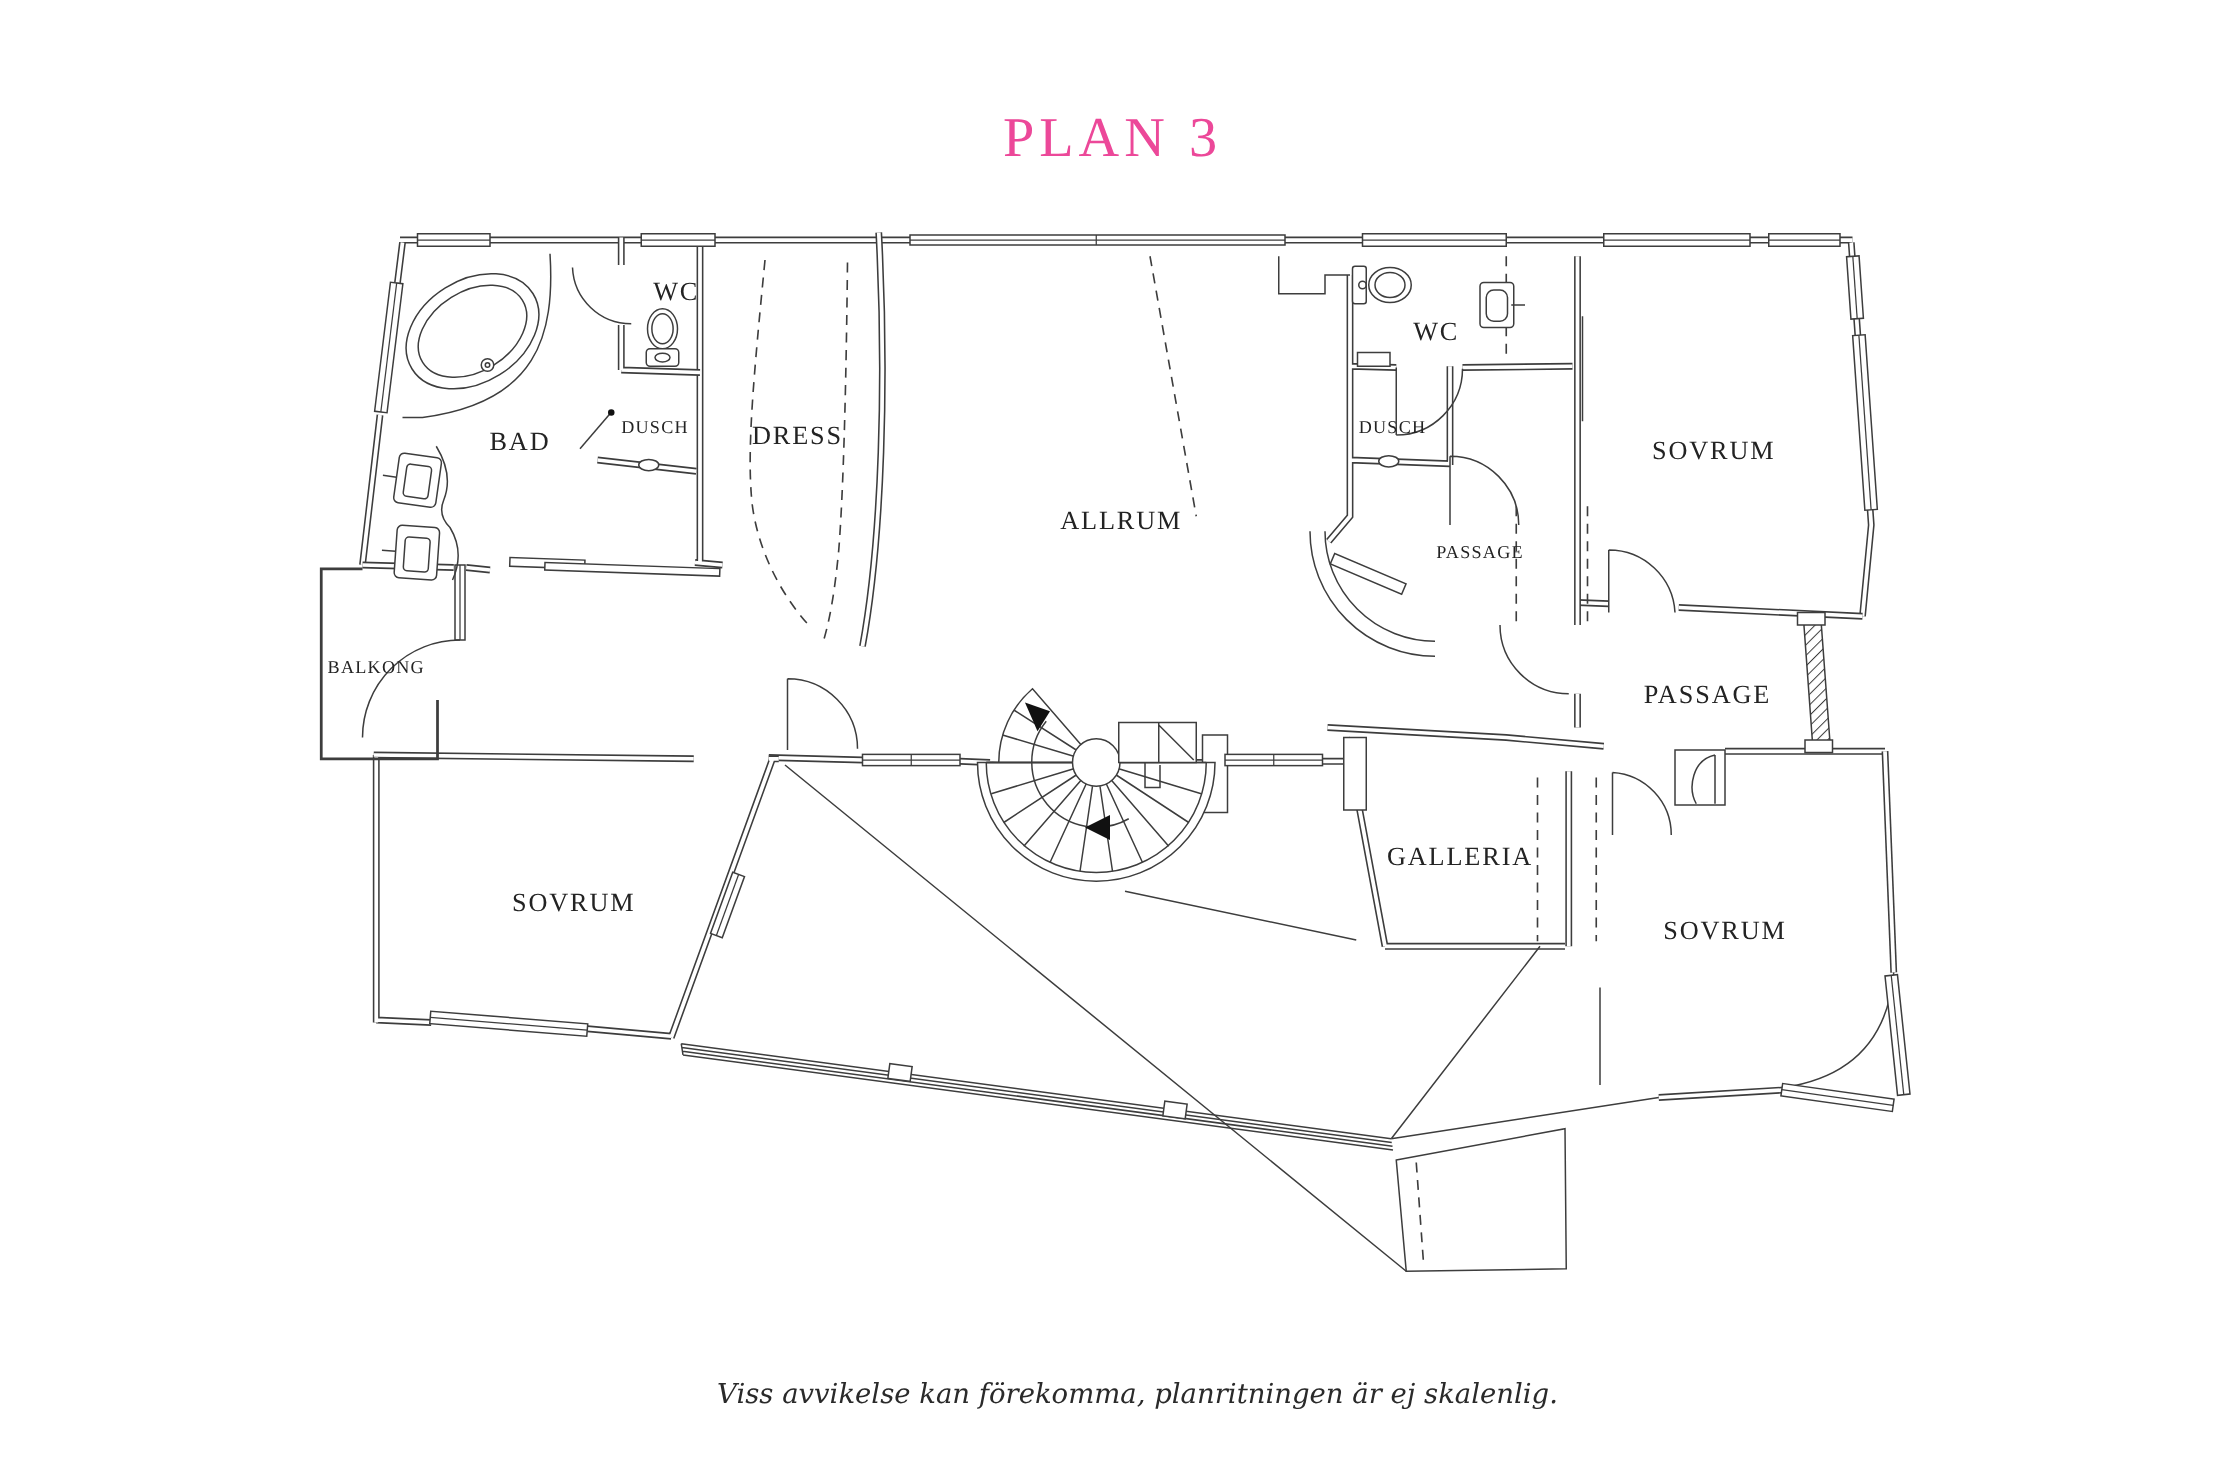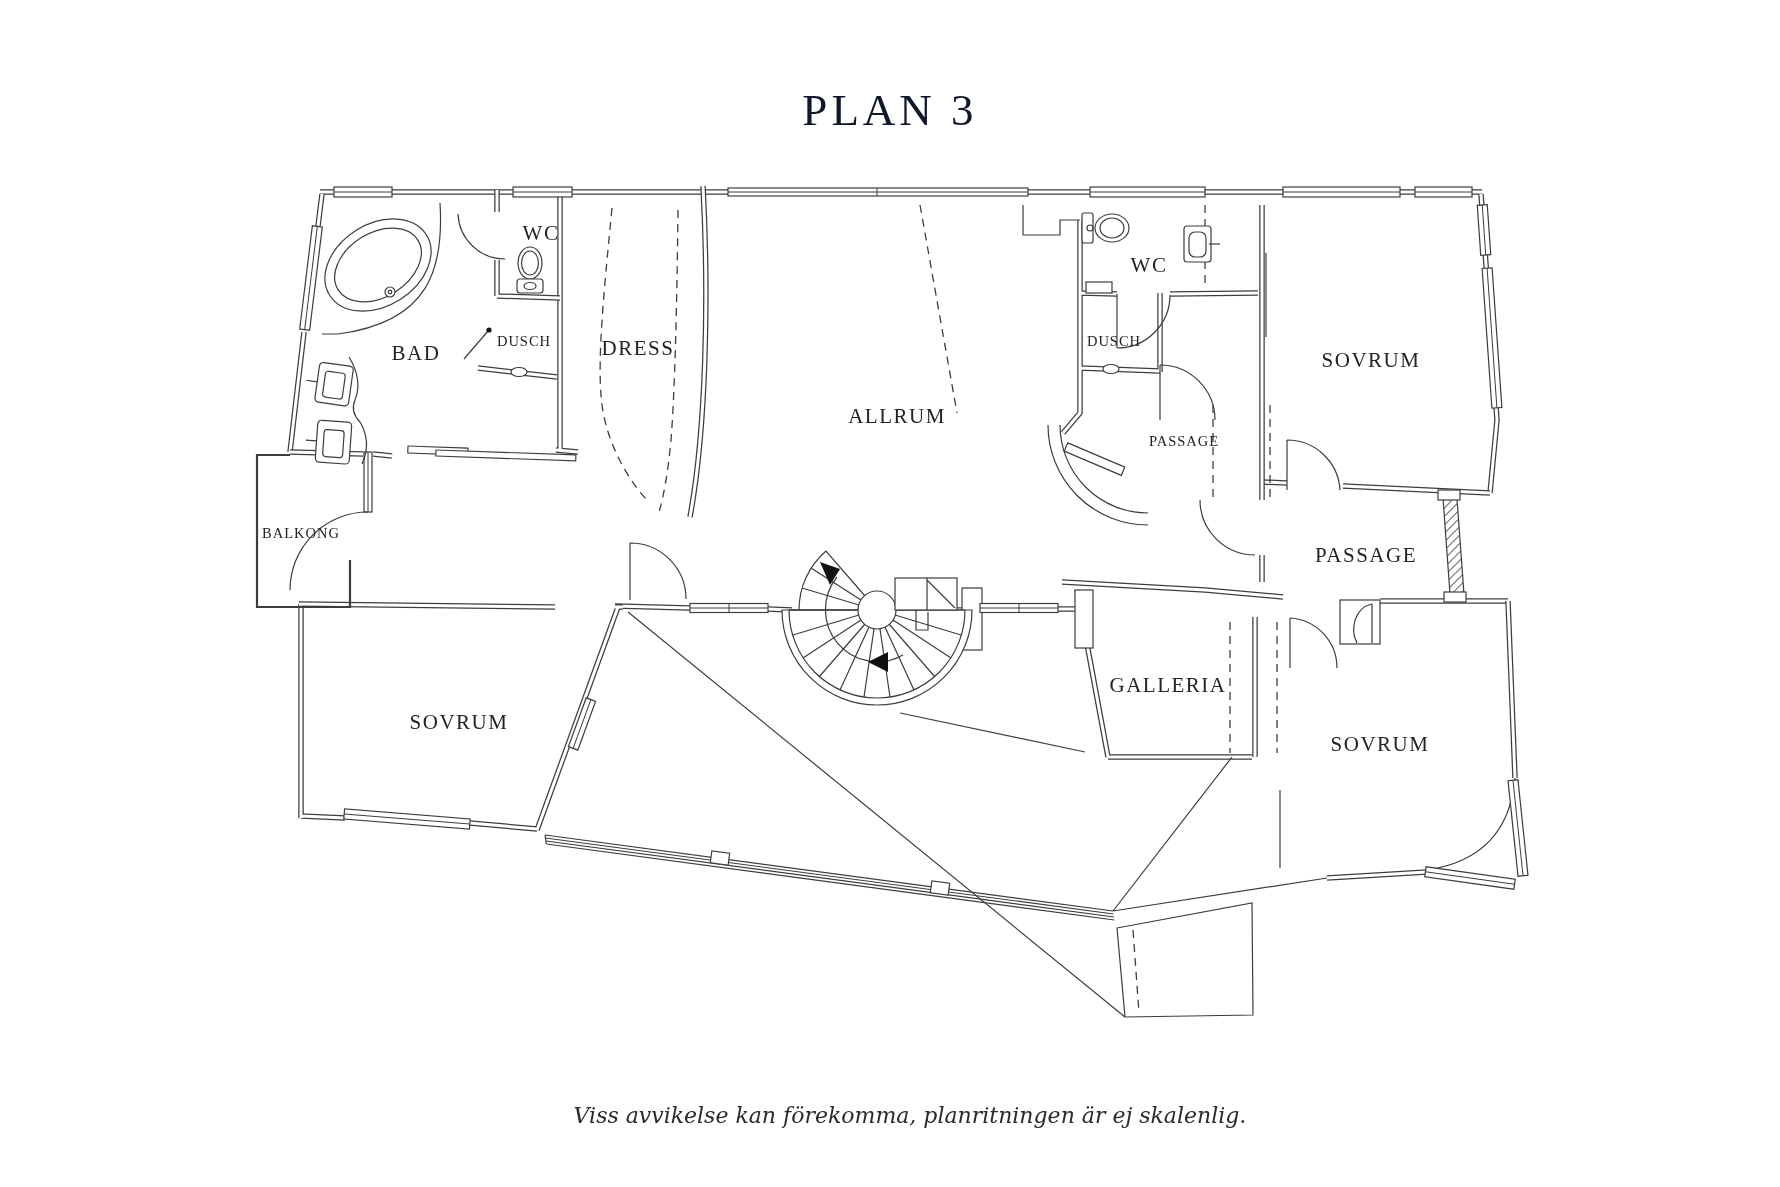--- a/index.html
+++ b/index.html
@@ -1,19 +1,19 @@
 <!DOCTYPE html>
 <html><head>
 <meta charset="utf-8">
 <style>
   html,body{margin:0;padding:0;background:#ffffff;}
   body{width:1780px;height:1187px;position:relative;font-family:"Liberation Serif","DejaVu Serif",serif;}
   .page-title{
     position:absolute;top:84px;left:0;right:0;text-align:center;
-    font-size:45px;letter-spacing:4px;color:#0f172a;font-family:"Liberation Serif","DejaVu Serif",serif;
+    font-size:45px;letter-spacing:4px;color:#ec4899;font-family:"Liberation Serif","DejaVu Serif",serif;
   }
   .footnote{
     position:absolute;top:1103px;left:0;right:0;text-align:center;
     font-style:italic;font-size:22px;color:#2a2a2a;font-family:"DejaVu Serif","Liberation Serif",serif;margin-left:40px;
   }
   .plan-wrap{position:absolute;top:0;left:0;width:1780px;height:1187px;}
   svg{display:block;}
   .t1{stroke:#3d3d3d;stroke-width:1.2;fill:none;}
   .t1f{stroke:#3d3d3d;stroke-width:1.2;fill:#ffffff;}
   .t2{stroke:#3d3d3d;stroke-width:2.2;fill:none;}

